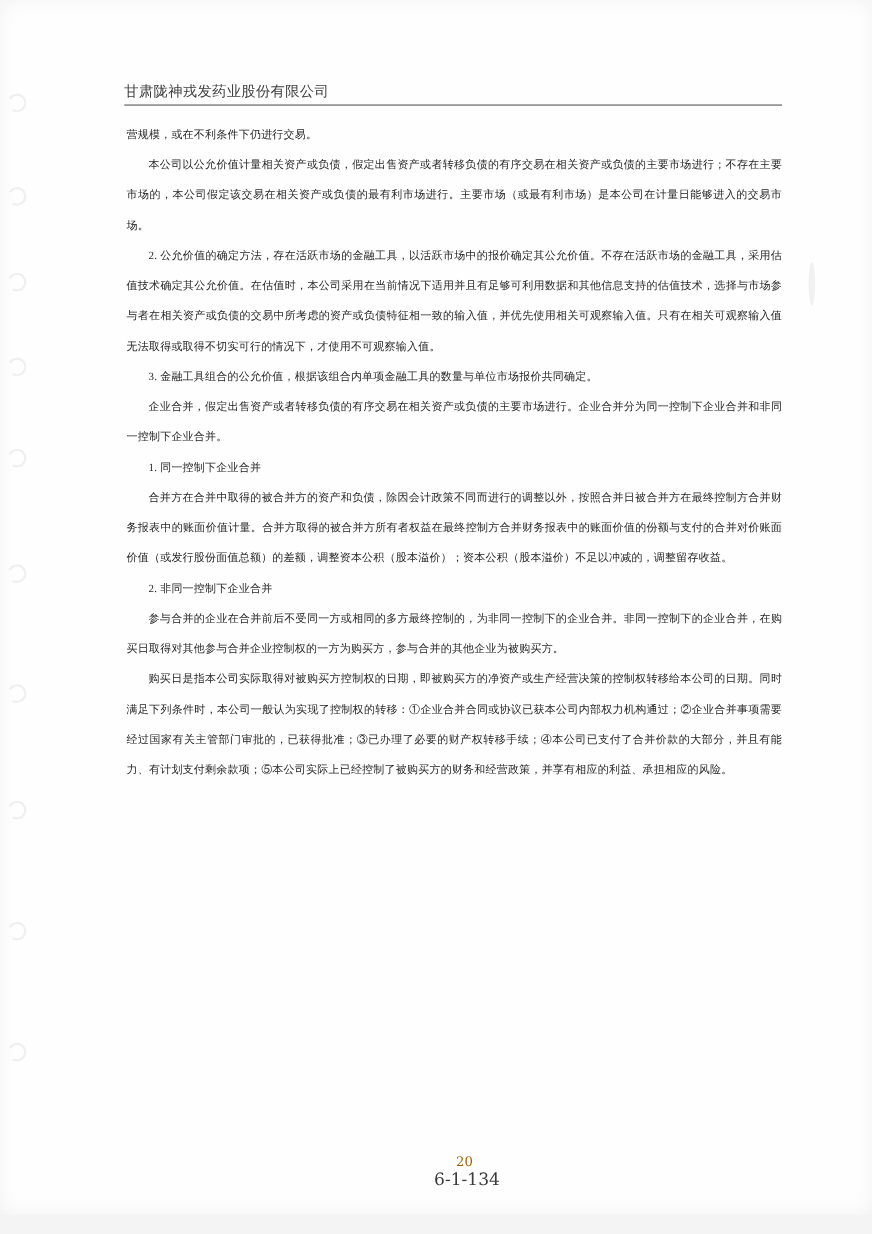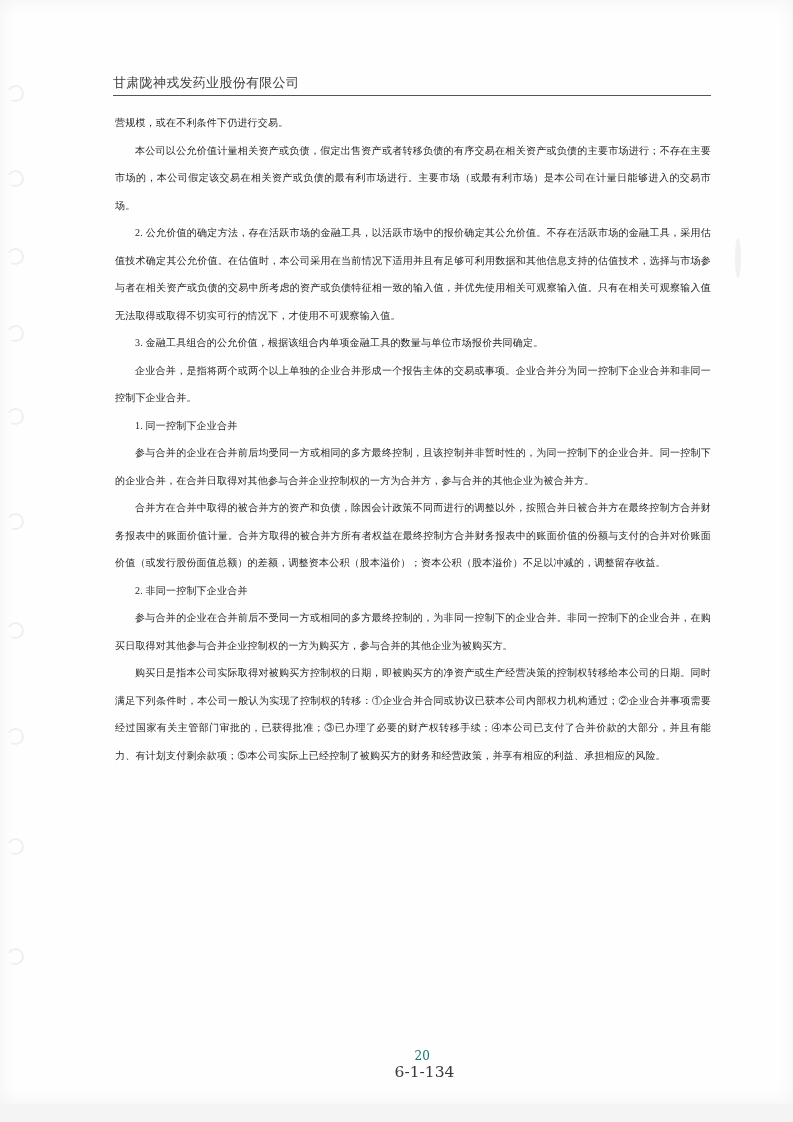--- a/index.html
+++ b/index.html
@@ -77,21 +77,21 @@
   .pn-mid {
     position: relative;
     display: inline-block;
   }
   .pn-annotation {
     position: absolute;
     left: 50%;
     top: -14px;
     transform: translateX(-50%);
     font-size: 12px;
-    color: #0f766e;
+    color: #a16207;
   }
   
   .hole {
     position: absolute;
     left: 7px;
     width: 13px;
     height: 13px;
     border: 2px solid #ececec;
     border-left-color: transparent;
     border-radius: 50%;
@@ -124,23 +124,22 @@
   <div class="header-row">
     <span>甘肃陇神戎发药业股份有限公司</span>
   </div>
   <div class="header-rule"></div>
 
   <div class="body-text">
     <p class="para no-indent">营规模，或在不利条件下仍进行交易。</p>
     <p class="para">本公司以公允价值计量相关资产或负债，假定出售资产或者转移负债的有序交易在相关资产或负债的主要市场进行；不存在主要市场的，本公司假定该交易在相关资产或负债的最有利市场进行。主要市场（或最有利市场）是本公司在计量日能够进入的交易市场。</p>
     <p class="para">2. 公允价值的确定方法，存在活跃市场的金融工具，以活跃市场中的报价确定其公允价值。不存在活跃市场的金融工具，采用估值技术确定其公允价值。在估值时，本公司采用在当前情况下适用并且有足够可利用数据和其他信息支持的估值技术，选择与市场参与者在相关资产或负债的交易中所考虑的资产或负债特征相一致的输入值，并优先使用相关可观察输入值。只有在相关可观察输入值无法取得或取得不切实可行的情况下，才使用不可观察输入值。</p>
     <p class="para">3. 金融工具组合的公允价值，根据该组合内单项金融工具的数量与单位市场报价共同确定。</p>
-    <p class="para">企业合并，是指将两个或两个以上单独的企业合并形成一个报告主体的交易或事项。企业合并分为同一控制下企业合并和非同一控制下企业合并。</p>
+    <p class="para">企业合并，假定出售资产或者转移负债的有序交易在相关资产或负债的主要市场进行。企业合并分为同一控制下企业合并和非同一控制下企业合并。</p>
     <p class="para">1. 同一控制下企业合并</p>
-    <p class="para">参与合并的企业在合并前后均受同一方或相同的多方最终控制，且该控制并非暂时性的，为同一控制下的企业合并。同一控制下的企业合并，在合并日取得对其他参与合并企业控制权的一方为合并方，参与合并的其他企业为被合并方。</p>
     <p class="para">合并方在合并中取得的被合并方的资产和负债，除因会计政策不同而进行的调整以外，按照合并日被合并方在最终控制方合并财务报表中的账面价值计量。合并方取得的被合并方所有者权益在最终控制方合并财务报表中的账面价值的份额与支付的合并对价账面价值（或发行股份面值总额）的差额，调整资本公积（股本溢价）；资本公积（股本溢价）不足以冲减的，调整留存收益。</p>
     <p class="para">2. 非同一控制下企业合并</p>
     <p class="para">参与合并的企业在合并前后不受同一方或相同的多方最终控制的，为非同一控制下的企业合并。非同一控制下的企业合并，在购买日取得对其他参与合并企业控制权的一方为购买方，参与合并的其他企业为被购买方。</p>
     <p class="para">购买日是指本公司实际取得对被购买方控制权的日期，即被购买方的净资产或生产经营决策的控制权转移给本公司的日期。同时满足下列条件时，本公司一般认为实现了控制权的转移：①企业合并合同或协议已获本公司内部权力机构通过；②企业合并事项需要经过国家有关主管部门审批的，已获得批准；③已办理了必要的财产权转移手续；④本公司已支付了合并价款的大部分，并且有能力、有计划支付剩余款项；⑤本公司实际上已经控制了被购买方的财务和经营政策，并享有相应的利益、承担相应的风险。</p>
   </div>
 
   <div class="footer">
     <span>6-1</span><span class="pn-mid"><span class="pn-annotation">20</span><span>-</span></span><span>134</span>
   </div>
 

